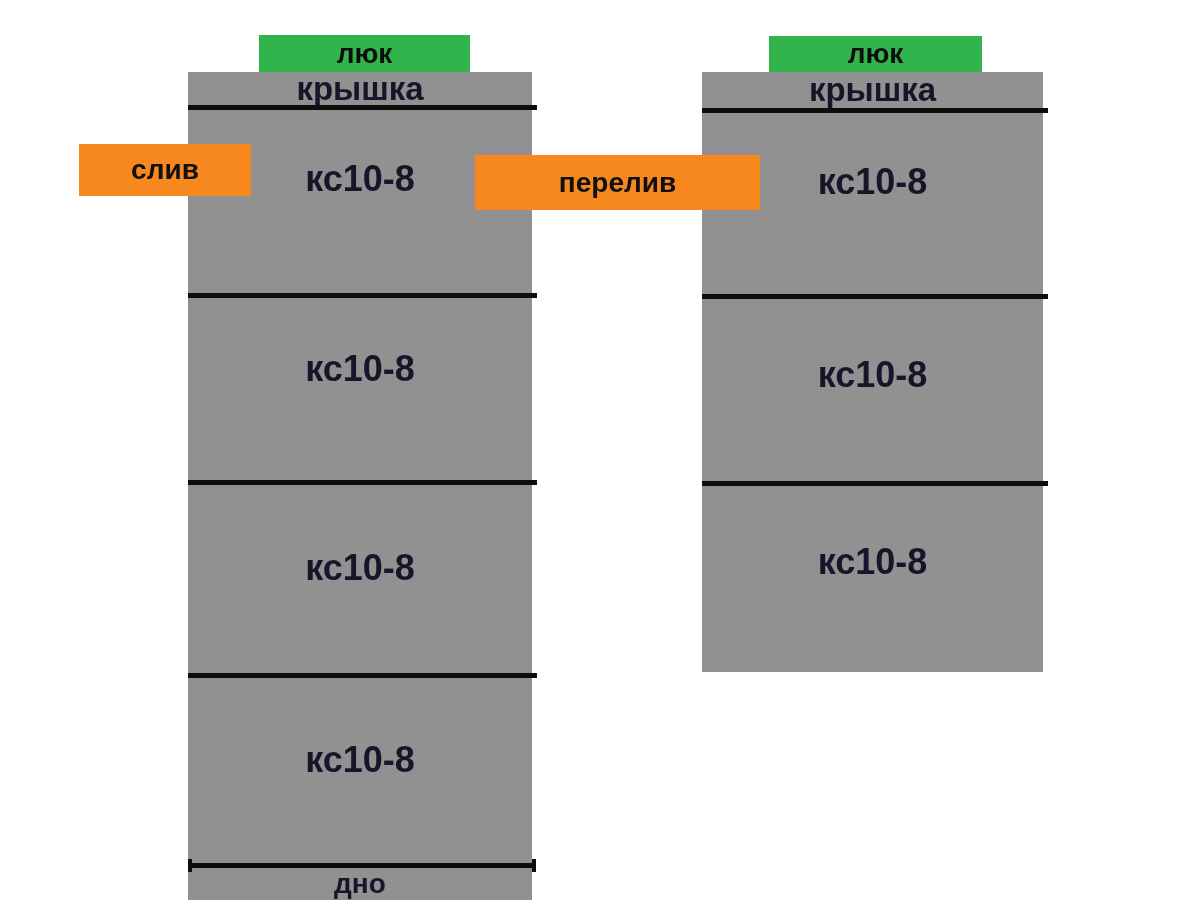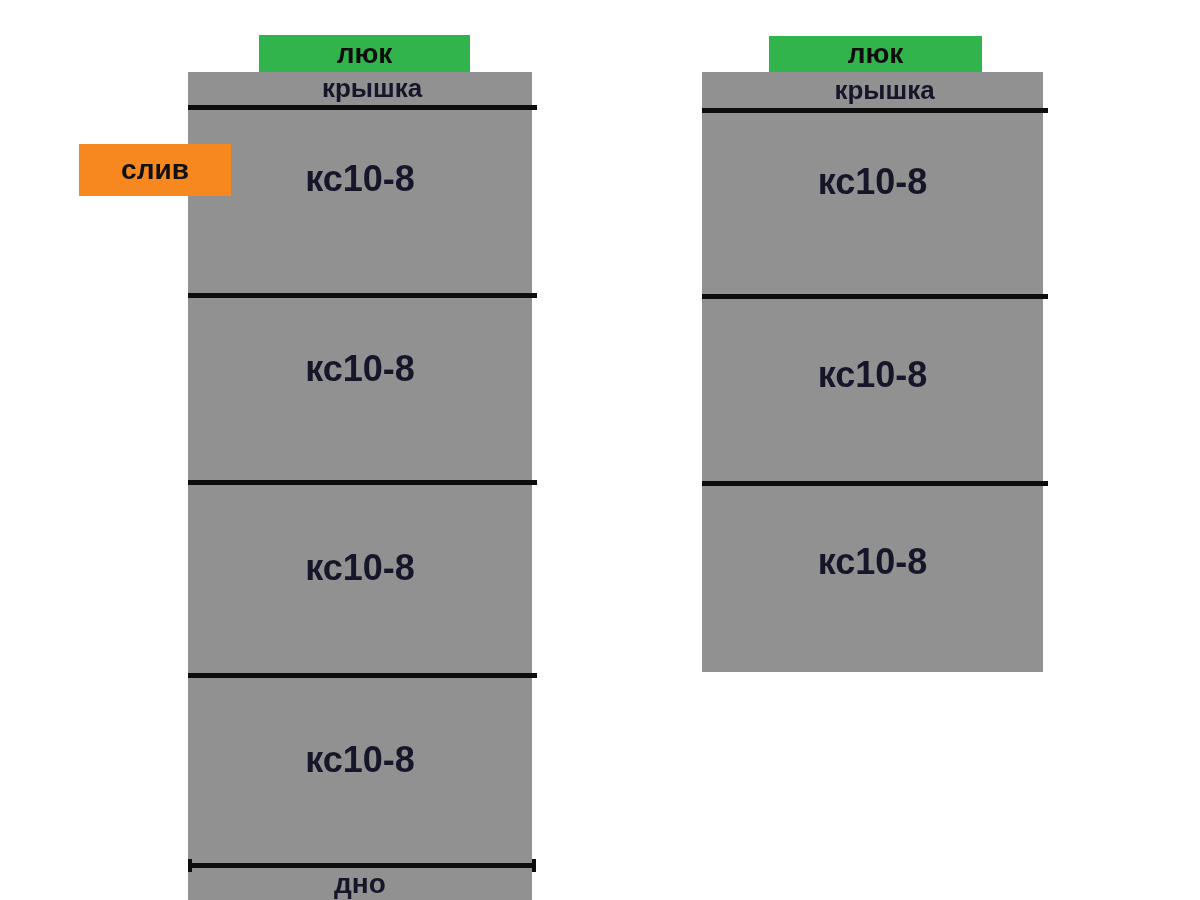--- a/index.html
+++ b/index.html
@@ -29,23 +29,23 @@
     background: var(--hatch-green, #31b44b);
     display: flex; align-items: center; justify-content: center;
     font-size: 28px; color: #0d0d0d;
     z-index: 1;
   }
   .hatch-left  { left: 259px; top: 13px; width: 211px; height: 37px; }
   .hatch-right { left: 769px; top: 14px; width: 213px; height: 36px; }
 
   
   .cover {
-    position: absolute; left: 12px; top: 0; width: 100%;
+    position: absolute; left: 0; top: 0; width: 100%;
     display: flex; align-items: center; justify-content: center;
-    font-size: 26px; color: #16162a;
+    font-size: 33px; color: #16162a;
   }
   .stack-left  .cover { height: 33px; }
   .stack-right .cover { height: 36px; }
 
   
   .joint {
     position: absolute; left: 0;
     width: calc(100% + 5px);
     height: 5px;
     background: var(--joint-black, #0d0d0d);
@@ -90,21 +90,21 @@
   }
 
   
   .marker {
     position: absolute;
     background: var(--marker-orange, #f6881f);
     display: flex; align-items: center; justify-content: center;
     font-size: 28px; color: #101010;
     z-index: 5;
   }
-  .marker-drain    { left: 79px;  top: 122px; width: 152px; height: 52px; }
+  .marker-drain    { left: 79px;  top: 122px; width: 172px; height: 52px; }
   .marker-overflow { left: 475px; top: 133px; width: 285px; height: 55px; }
 </style>
 </head>
 <body>
 
 <div class="canvas">
 
   <div class="hatch hatch-left">люк</div>
 
   <div class="hatch hatch-right">люк</div>
@@ -127,14 +127,15 @@
     <div class="cover">крышка</div>
     <div class="joint jr0"></div>
     <div class="section rs1">кс10-8</div>
     <div class="joint jr1"></div>
     <div class="section rs2">кс10-8</div>
     <div class="joint jr2"></div>
     <div class="section rs3">кс10-8</div>
   </div>
 
   <div class="marker marker-drain">слив</div>
+  <div class="marker marker-overflow">перелив</div>
 
 </div>
 
 </body></html>

